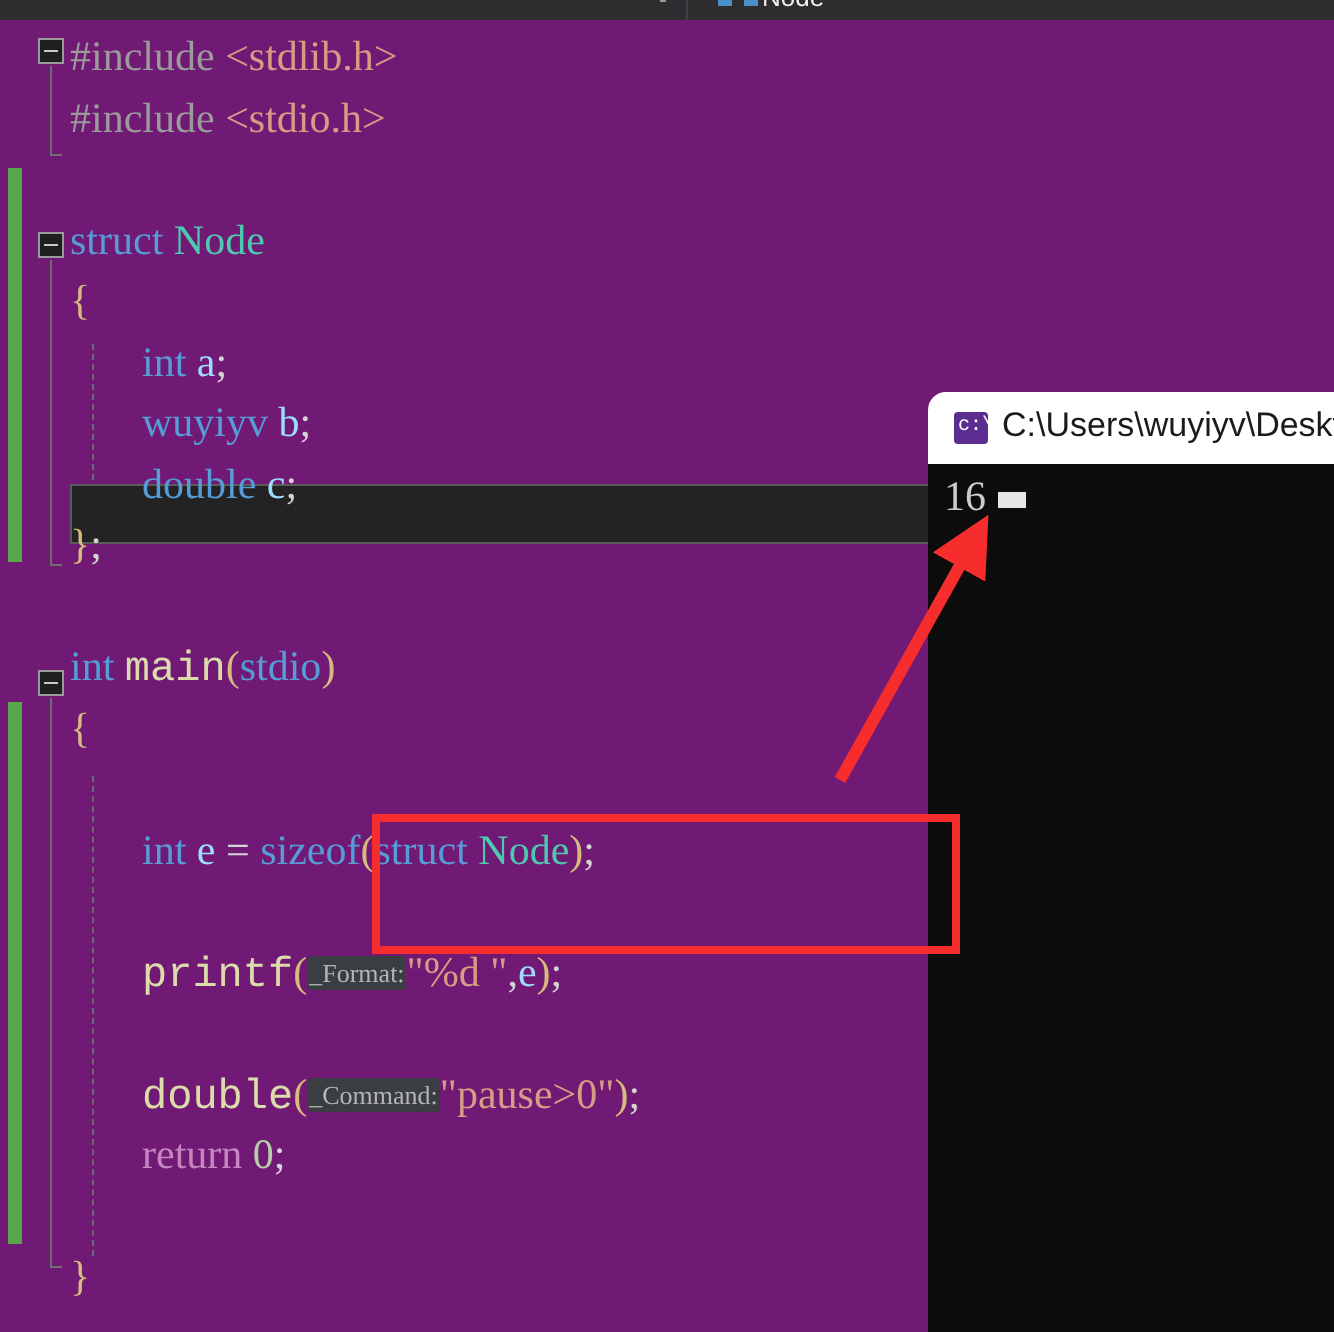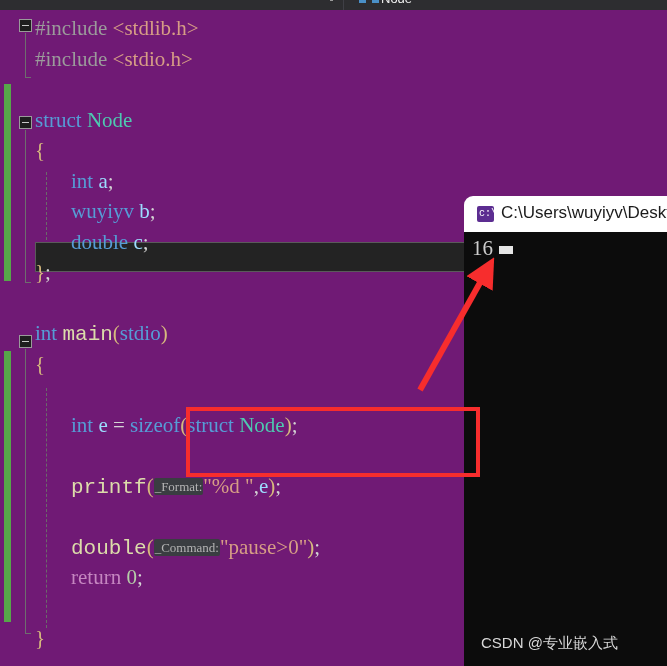--- a/index.html
+++ b/index.html
@@ -152,14 +152,13 @@
 
   <svg class="arrow-svg" viewBox="0 0 120 160" xmlns="http://www.w3.org/2000/svg">
     <defs>
       <marker id="ah" markerWidth="5" markerHeight="5" refX="2.2" refY="2.5" orient="auto" markerUnits="strokeWidth">
         <path d="M0,0 L5,2.5 L0,5 z" fill="#f72d2d"></path>
       </marker>
     </defs>
     <line x1="30" y1="140" x2="96" y2="22" stroke="#f72d2d" stroke-width="6" marker-end="url(#ah)"></line>
   </svg>
 
-  <div class="watermark">CSDN @专业嵌入式</div>
 </div>
 
 </body></html>

